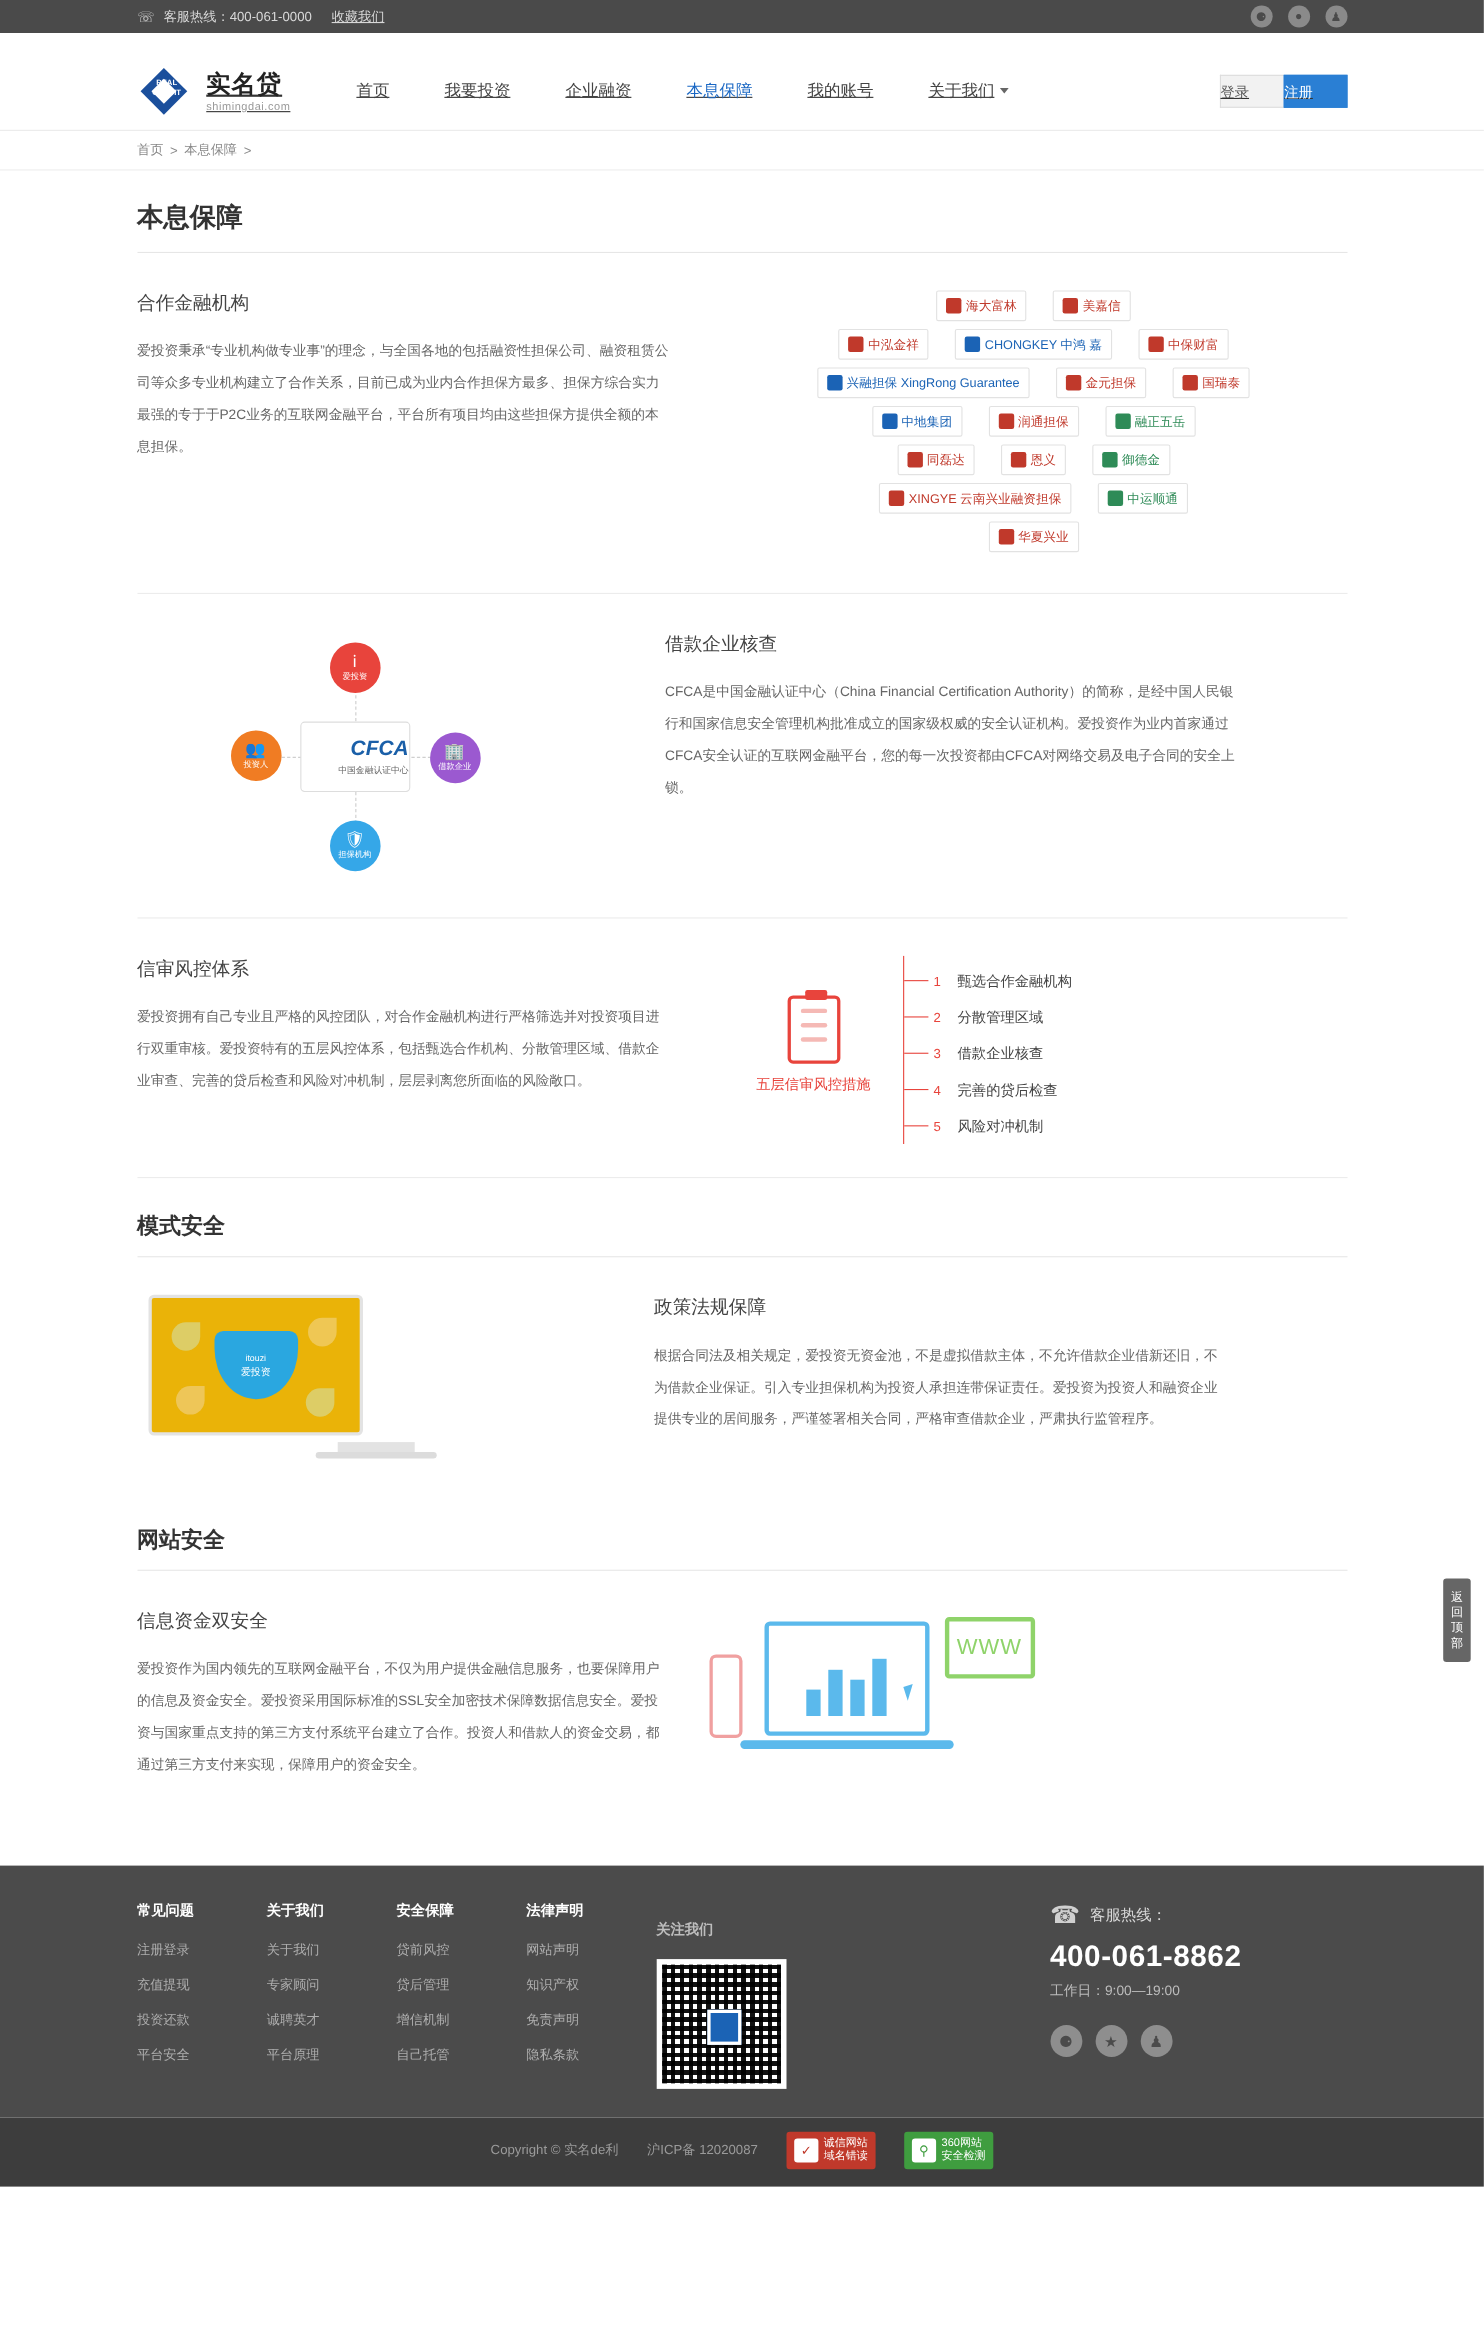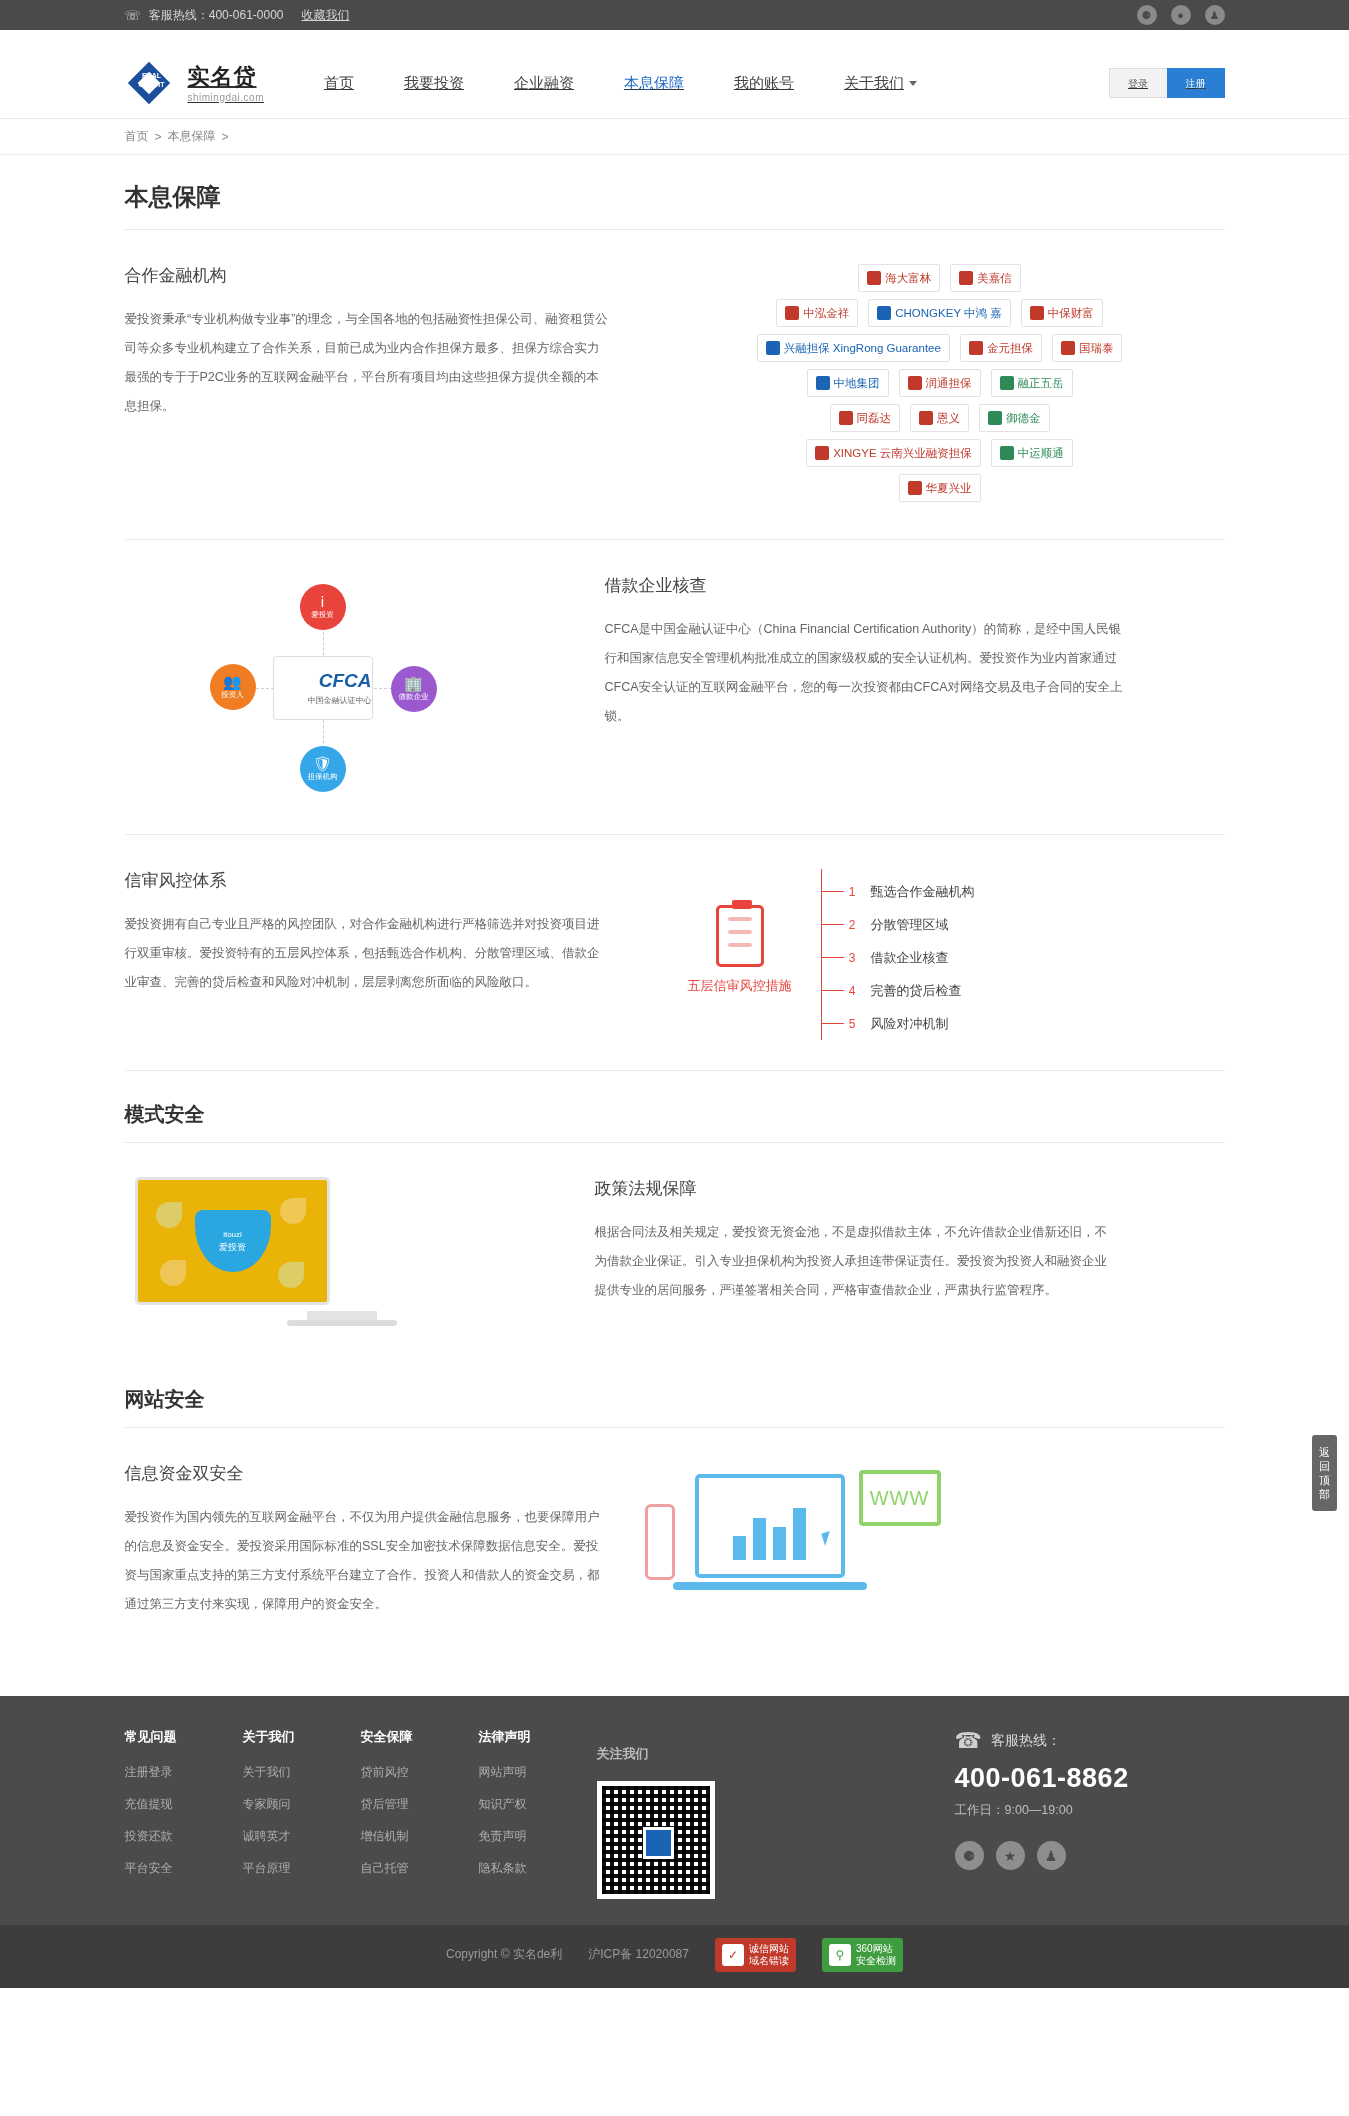--- a/index.html
+++ b/index.html
@@ -69,22 +69,22 @@
   .nav { display: flex; align-items: center; margin-left: 36px; gap: 2px; }
   .nav a {
     padding: 0 24px; line-height: 72px; color: #444; text-decoration: none;
     font-size: 15px;
   }
   .nav a.active { color: #1b68c4; }
   .caret { display:inline-block; margin-left:5px; border-left:4px solid transparent;
     border-right:4px solid transparent; border-top:5px solid #666; vertical-align: middle;}
   .auth { margin-left: auto; display: flex; gap: 0; }
   .btn-login, .btn-reg {
-    width: 58px; height: 30px; line-height: 30px; text-align: center;
-    font-size: 10px; cursor: pointer;
+    width: 58px; height: 30px; line-height: 30px; 
+    font-size: 13px; cursor: pointer;
   }
   .btn-login { background: #f2f2f2; color: #555; border: 1px solid #ddd; border-right: none;}
   .btn-reg { background: #2a7fd4; color: #fff; border: 1px solid #2a7fd4; }
   
   .crumbbar { border-bottom: 1px solid #ededed; background:#fff; }
   .crumb {
     width: 1100px; margin: 0 auto; height: 35px;
     display: flex; align-items: center; gap: 6px;
     font-size: 12px; color: #888;
   }
@@ -98,21 +98,21 @@
   }
   .sec {
     display: flex; padding: 34px 0 30px 0;
     border-bottom: 1px solid #ececec;
   }
   .sec-col-text { width: 520px; padding-right: 36px; }
   .sec h3 { font-size: 17px; color: #444; font-weight: normal; margin: 0 0 18px 0; }
   .sec p { font-size: 12.5px; color: #666; line-height: 29px; margin: 0; }
   
   .partners { flex: 1; padding-left: 10px; }
-  .prow { display: flex; justify-content: center; gap: 10px; margin-bottom: 7px; }
+  .prow { display: flex; justify-content: center; gap: 24px; margin-bottom: 7px; }
   .plogo {
     border: 1px solid #e2e2e2; background: #fff; height: 28px;
     display: flex; align-items: center; justify-content: center; gap: 4px;
     padding: 0 8px; font-size: 11.5px; color: #c0392b; white-space: nowrap;
     border-radius: 2px;
   }
   .plogo .sq { width: 14px; height: 14px; border-radius: 2px; display:inline-block; }
   .plogo.blue { color: #1b63b5; }
   .plogo.green { color: #2e8b57; }
   

